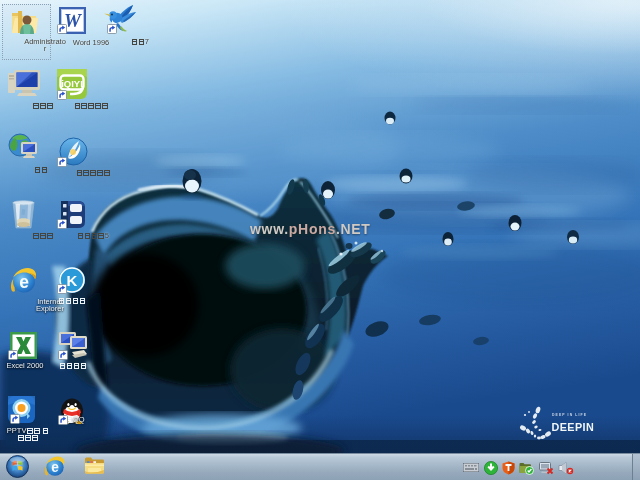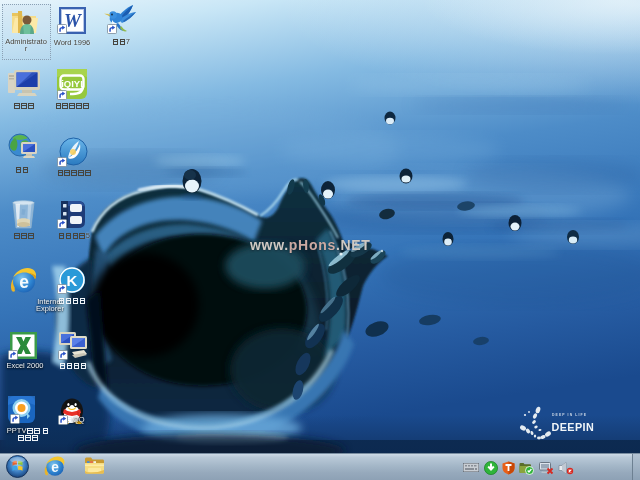--- a/index.html
+++ b/index.html
@@ -1,28 +1,28 @@
 <!DOCTYPE html>
 <html><head><meta charset="utf-8">
 <style>
 html,body{margin:0;padding:0;}
 #scr{position:relative;width:640px;height:480px;overflow:hidden;font-family:"Liberation Sans",sans-serif;background:#2a6cb2;}
 #wall{position:absolute;left:0;top:0;}
 .ic{position:absolute;}
 .lb{position:absolute;font-size:7.5px;line-height:7px;text-align:center;white-space:nowrap;}
-.dk{color:#46443e;text-shadow:0 0 2px rgba(235,245,252,.9);}
+.dk{color:#46443e;text-shadow:0 0 2px rgba(235,245,252,.9);padding-left:19px;}
 .lt{color:#eef3f8;text-shadow:0 1px 2px rgba(0,0,0,.85),0 0 2px rgba(0,0,0,.6);}
 .cj{display:inline-block;width:5.5px;height:6px;margin:0 .7px;vertical-align:-0.5px;}
 .dk .cj{box-shadow:inset 0 0 0 1px #46443e;background:linear-gradient(#0000 40%,#46443e 40%,#46443e 55%,#0000 0)}
 .lt .cj{box-shadow:inset 0 0 0 1px #eef3f8;background:linear-gradient(#0000 40%,#eef3f8 40%,#eef3f8 55%,#0000 0)}
 #clock .cj{box-shadow:inset 0 0 0 1px #fff;background:linear-gradient(#0000 40%,#fff 40%,#fff 55%,#0000 0);width:5px;height:5.5px;}
 #bar{position:absolute;left:0;top:453px;width:640px;height:27px;background:linear-gradient(#cddae6 0%,#b9c9d8 12%,#a3b6c7 45%,#96a9bc 70%,#8ca0b4 100%);border-top:1px solid #798da1;}
 #clock{position:absolute;right:8px;top:458px;width:66px;text-align:center;color:#fff;font-size:7.5px;line-height:9.5px;text-shadow:0 1px 1px rgba(0,0,0,.35);letter-spacing:0;}
 #sd{position:absolute;right:0;top:454px;width:7px;height:26px;background:linear-gradient(#b3c3d3,#8ea2b6);border-left:1px solid #6d8092;}
-#wm{position:absolute;left:250px;top:237px;font-size:14px;font-weight:bold;letter-spacing:.7px;color:#cfc9c3;text-shadow:0 1px 2px rgba(20,30,40,.5);}
+#wm{position:absolute;left:250px;top:221px;font-size:14px;font-weight:bold;letter-spacing:.7px;color:#cfc9c3;text-shadow:0 1px 2px rgba(20,30,40,.5);}
 #wm i{font-style:normal;color:#ccaaa2;}
 #deepin{position:absolute;left:515px;top:402px;width:110px;height:44px;}
 </style></head>
 <body>
 <div id="scr">
 <svg id="wall" width="640" height="453" viewBox="0 0 640 453">
 <defs>
 <linearGradient id="bg" x1="0" y1="0" x2=".22" y2="1">
 <stop offset="0" stop-color="#e8f5fc"></stop>
           <stop offset=".09" stop-color="#c8e6f6"></stop>

